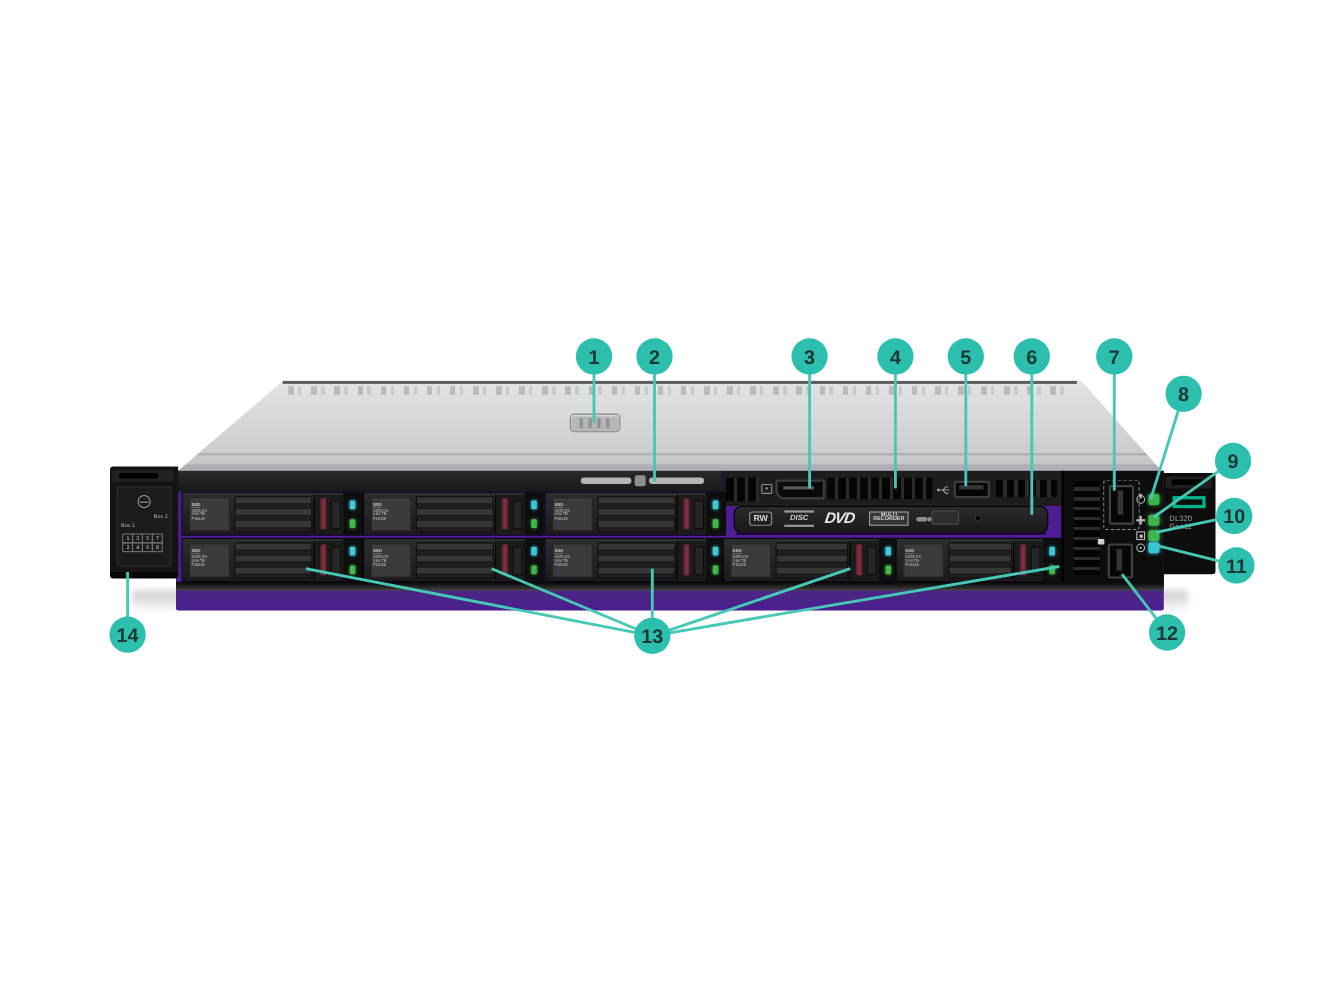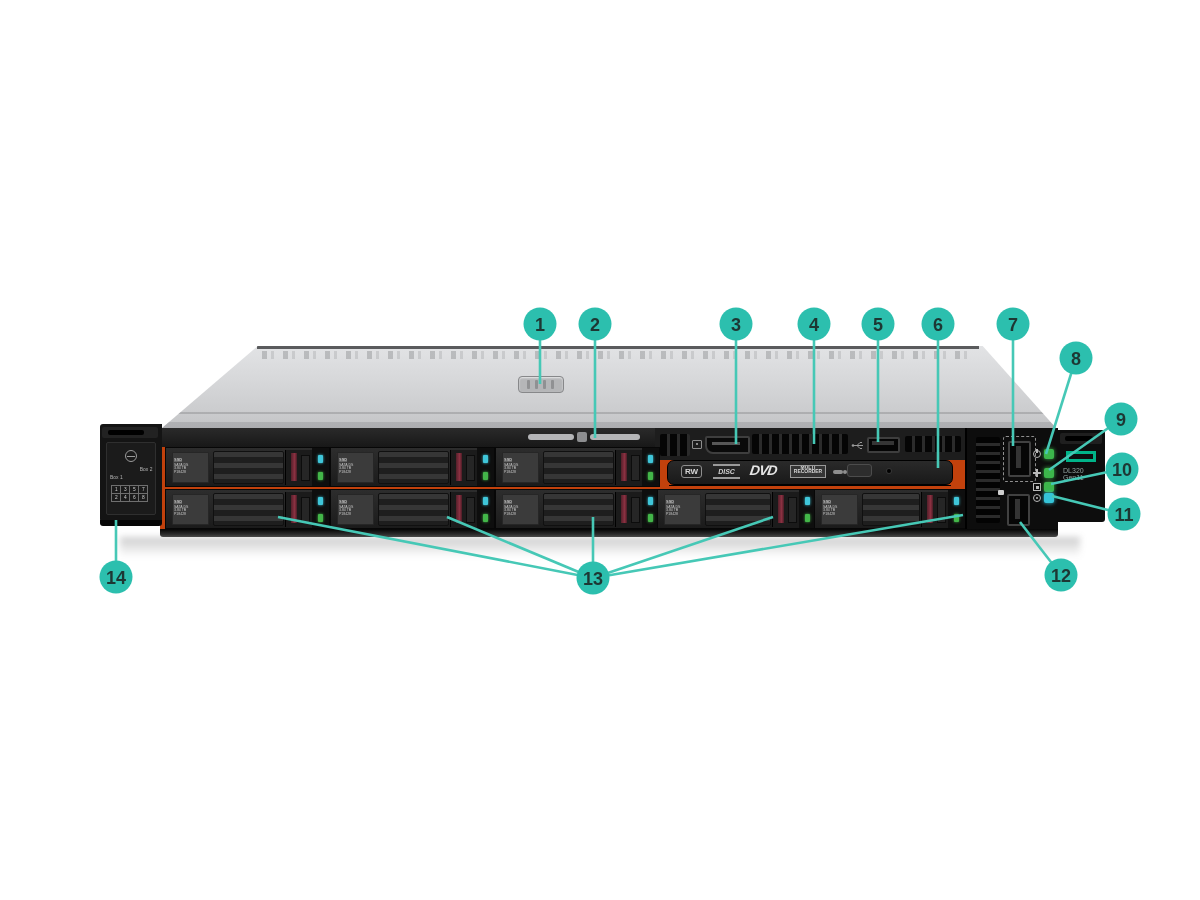--- a/index.html
+++ b/index.html
@@ -17,21 +17,21 @@
       rgba(118,120,122,.38) 9px 12px,transparent 12px 21px);}
   .cover-seam{position:absolute;left:10px;right:10px;top:66px;height:2px;background:rgba(120,121,123,.35);}
   .cover-lip{position:absolute;left:0;right:0;bottom:0;height:6px;background:rgba(80,80,82,.18);}
   .cover-latch{position:absolute;left:356px;top:30px;width:46px;height:17px;border-radius:4px;
     background:#b5b6b8;border:1px solid #87888a;box-shadow:inset 0 1px 2px rgba(255,255,255,.7);}
   .cover-latch i{position:absolute;top:3px;width:3px;height:9px;background:#909193;border-radius:1px;}
   .cover-latch i:nth-child(1){left:8px}.cover-latch i:nth-child(2){left:16px}
   .cover-latch i:nth-child(3){left:24px}.cover-latch i:nth-child(4){left:32px}
 
   
-  .chassis{position:absolute;left:160px;top:428px;width:898px;height:103px;background:#c2410c;
+  .chassis{position:absolute;left:160px;top:428px;width:898px;height:127px;background:#4c1d95;
     border-radius:2px;}
   .strip-left{position:absolute;left:0;top:0;width:495px;height:19px;
     background:linear-gradient(180deg,#2a2a2a,#181818);}
   .pull-tab{position:absolute;left:368px;top:5px;width:116px;height:9px;}
   .pull-tab .bar{position:absolute;top:1px;height:6px;border-radius:3px;background:#b4b5b7;}
   .pull-tab .bar.b1{left:0;width:46px}.pull-tab .bar.b2{left:62px;width:50px}
   .pull-tab .btn{position:absolute;left:49px;top:-1px;width:10px;height:10px;background:#8d8e90;border-radius:2px;}
 
   .ports-strip{position:absolute;left:495px;top:0;width:310px;height:32px;background:#1d1d1d;}
   .vents{background:

